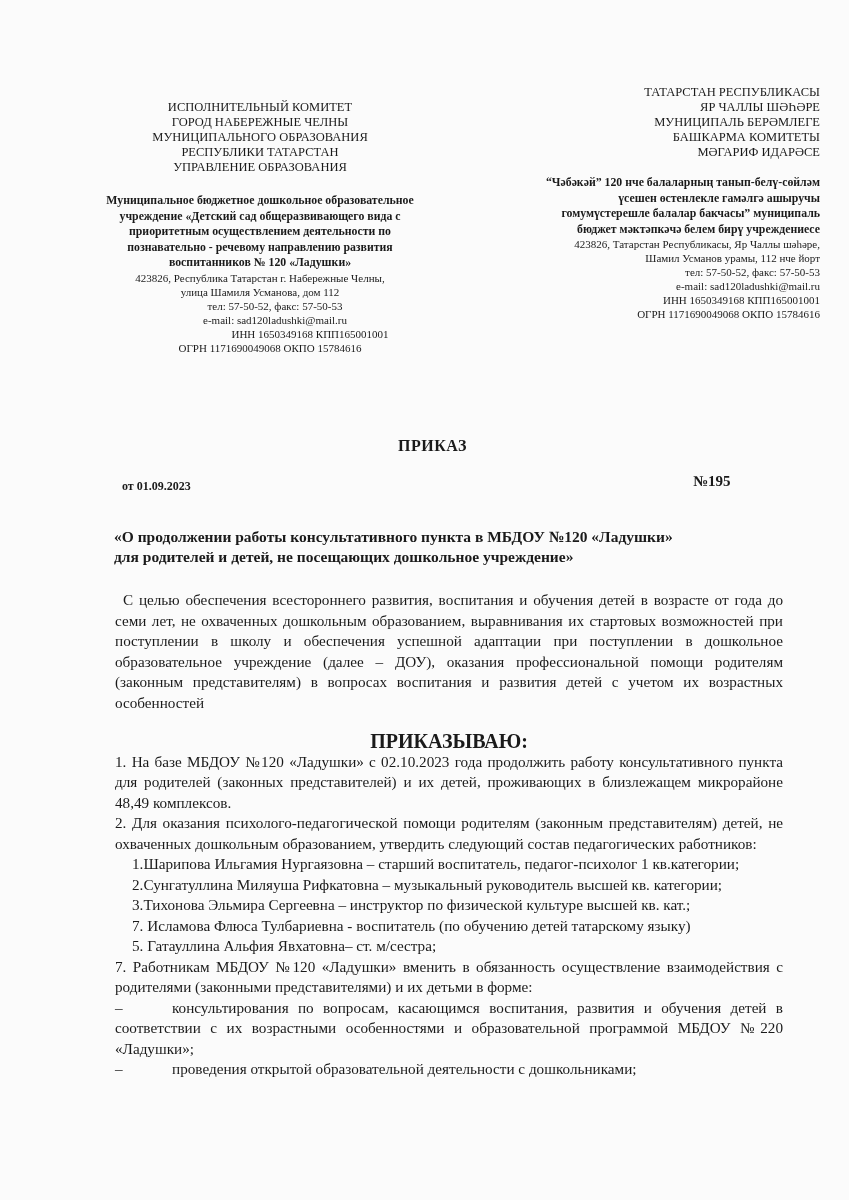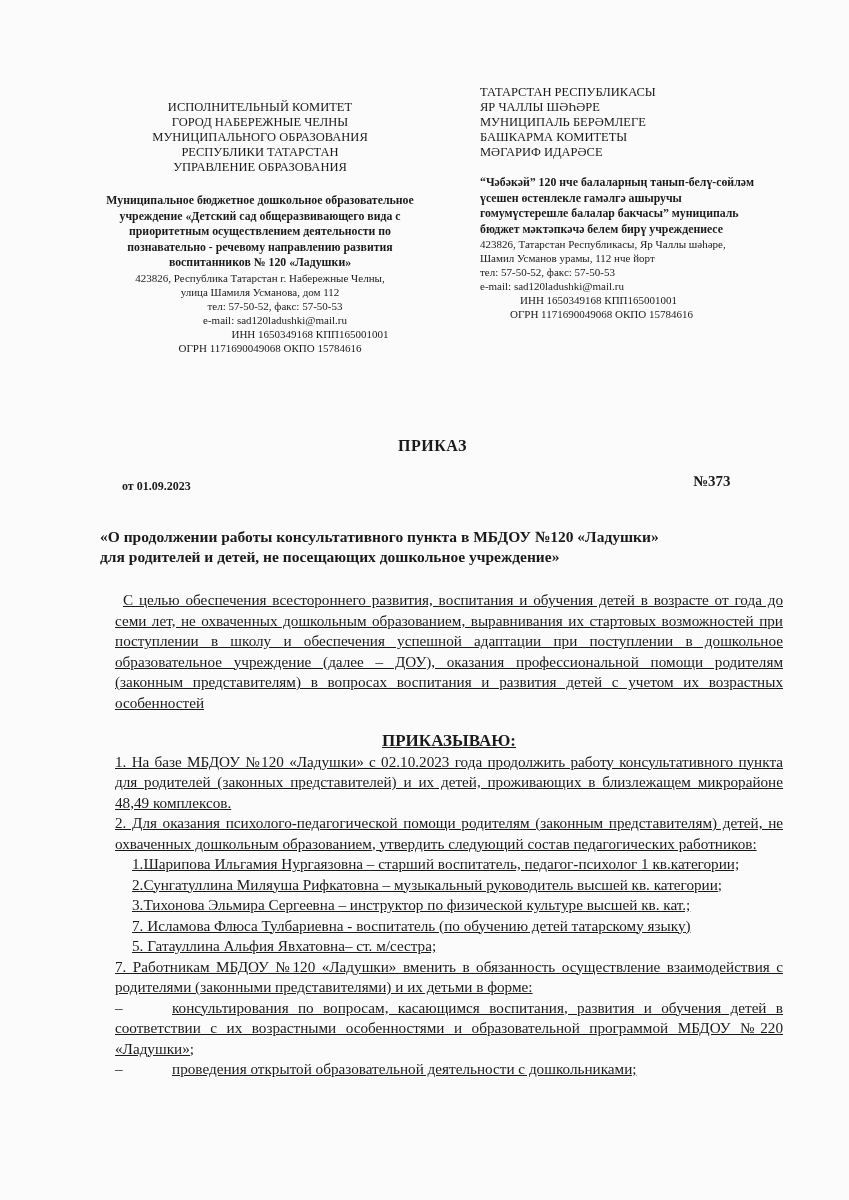--- a/index.html
+++ b/index.html
@@ -1,44 +1,44 @@
 <!DOCTYPE html>
 <html><head>
 <meta charset="utf-8">
 <style>
   html, body { margin: 0; padding: 0; }
   body {
     width: 849px; height: 1200px; background: #fbfbfb; position: relative; overflow: hidden;
     font-family: "Liberation Serif", "DejaVu Serif", serif; color: #1a1a1a;
   }
   .hdr-left { position: absolute; left: 80px; top: 100px; width: 360px; text-align: center; }
-  .hdr-right { position: absolute; left: 480px; top: 85px; width: 340px; text-align: left; }
+  .hdr-right { position: absolute; left: 480px; top: 85px; width: 340px; text-align: right; }
   .caps { font-size: 12.5px; line-height: 15px; }
   .org-bold { font-weight: bold; font-size: 11.8px; line-height: 15.5px; margin-top: 12px; }
   .addr { font-size: 11px; line-height: 14px; }
   .hdr-left .org-bold { margin-top: 18px; }
   .hdr-right .org-bold { margin-top: 15px; }
   .hdr-left .addr .r3 { padding-left: 30px; }
   .hdr-left .addr .r4 { padding-left: 30px; }
   .hdr-left .addr .r5 { padding-left: 100px; }
   .hdr-left .addr .r6 { padding-left: 20px; }
   .hdr-right .addr .r2 { padding-left: 0; }
   .hdr-right .addr .r3 { padding-left: 0; }
   .hdr-right .addr .r5 { padding-left: 40px; }
   .hdr-right .addr .r6 { padding-left: 30px; }
 
   .title { position: absolute; top: 437px; left: 8px; width: 849px; text-align: center; font-weight: bold; font-size: 16px; letter-spacing: 0.5px; }
   .date { position: absolute; top: 479px; left: 122px; font-weight: bold; font-size: 12px; }
   .number { position: absolute; top: 473px; left: 693px; font-weight: bold; font-size: 15px; }
-  .subject { position: absolute; top: 527px; left: 100px; width: 680px; font-weight: bold; font-size: 15.5px; line-height: 20px; font-family: Liberation Serif, serif; }
+  .subject { position: absolute; top: 527px; left: 114px; width: 680px; font-weight: bold; font-size: 15.5px; line-height: 20px; font-family: Liberation Serif, serif; }
 
   .body { position: absolute; left: 115px; top: 590px; width: 668px; font-size: 15.2px; line-height: 20.5px; text-align: justify; }
-  .body p { margin: 0; text-decoration: underline; }
+  .body p { margin: 0; }
   .intro { text-indent: 8px; }
-  .order-word { text-align: center !important; font-weight: bold; margin-top: 18px !important; font-size: 17px; }
+  .order-word { text-align: center !important; font-weight: bold; margin-top: 18px !important; font-size: 20px; }
   .ind { text-indent: 17px; }
   .dash-cont { margin: 0; }
 </style>
 </head>
 <body>
 
 <div class="hdr-left">
   <div class="caps">
     <div>ИСПОЛНИТЕЛЬНЫЙ КОМИТЕТ</div>
     <div>ГОРОД НАБЕРЕЖНЫЕ ЧЕЛНЫ</div>
@@ -82,21 +82,21 @@
     <div class="r2">Шамил Усманов урамы, 112 нче йорт</div>
     <div class="r3">тел: 57-50-52, факс: 57-50-53</div>
     <div class="r4">e-mail: sad120ladushki@mail.ru</div>
     <div class="r5">ИНН 1650349168 КПП165001001</div>
     <div class="r6">ОГРН 1171690049068    ОКПО 15784616</div>
   </div>
 </div>
 
 <div class="title">ПРИКАЗ</div>
 <div class="date">от 01.09.2023</div>
-<div class="number">№373</div>
+<div class="number">№195</div>
 
 <div class="subject">
   <div>«О продолжении работы консультативного пункта в МБДОУ №120 «Ладушки»</div>
   <div>для родителей и детей, не посещающих дошкольное учреждение»</div>
 </div>
 
 <div class="body">
   <p class="intro">С целью обеспечения всестороннего развития, воспитания и обучения детей в возрасте от года до семи лет, не охваченных дошкольным образованием, выравнивания их стартовых возможностей при поступлении в школу и обеспечения успешной адаптации при поступлении в дошкольное образовательное учреждение (далее – ДОУ), оказания профессиональной помощи родителям (законным представителям) в вопросах воспитания и развития детей с учетом их возрастных особенностей</p>
   <p class="order-word">ПРИКАЗЫВАЮ:</p>
   <p>1. На базе МБДОУ №120 «Ладушки» с 02.10.2023 года продолжить работу консультативного пункта для родителей (законных представителей) и их детей, проживающих в близлежащем микрорайоне 48,49 комплексов.</p>

